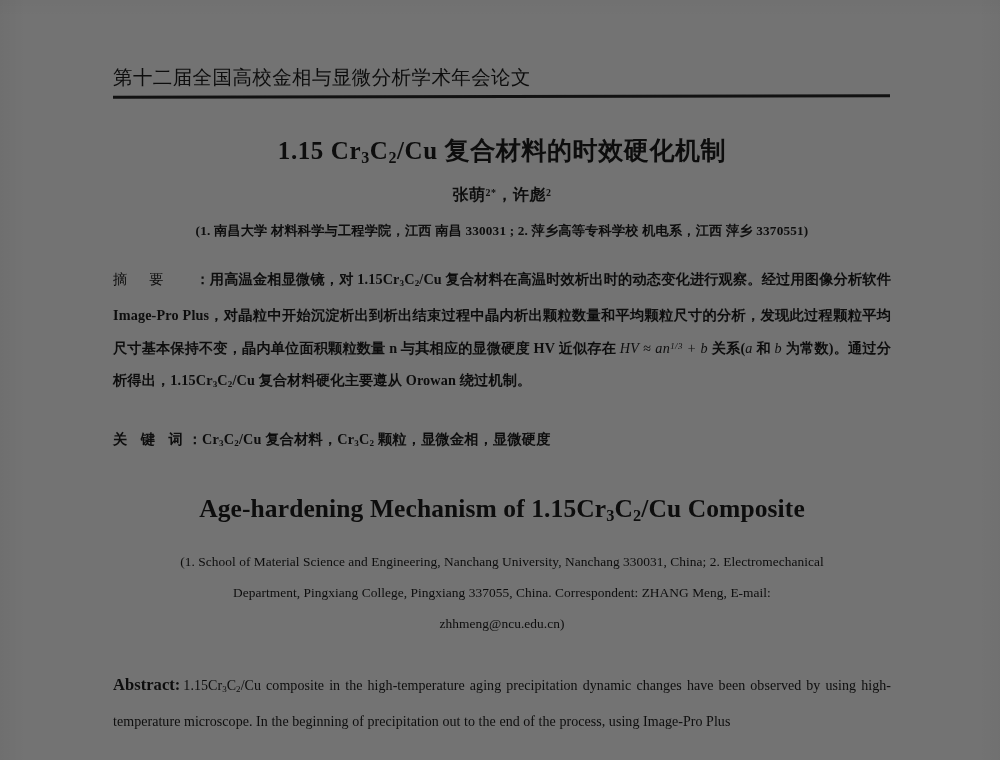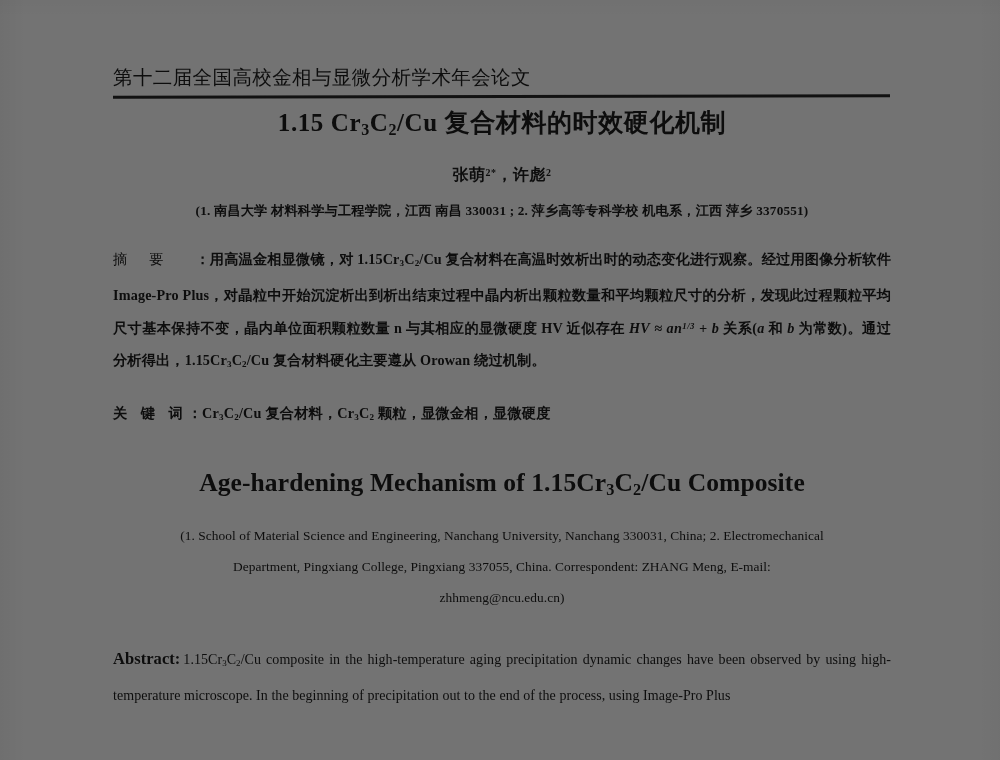--- a/index.html
+++ b/index.html
@@ -49,30 +49,30 @@
   .header-rule {
     margin-top: 5px;
     height: 2.6px;
     background: #111;
     width: 777px;
     transform: skewY(-0.12deg);
   }
 
   
   .cn-title {
-    margin-top: 8px;
+    margin-top: 36px;
     text-align: center;
     font-size: 25px;
     font-weight: bold;
     letter-spacing: 0.6px;
     white-space: nowrap;
   }
   .cn-title .lat { font-family: "Liberation Serif", serif; }
   .cn-authors {
-    margin-top: 26px;
+    margin-top: 18px;
     text-align: center;
     font-size: 16px;
     font-weight: bold;
     letter-spacing: 0.5px;
   }
   .cn-affil {
     margin-top: 16px;
     text-align: center;
     font-size: 13.2px;
     font-weight: bold;
@@ -90,27 +90,27 @@
     letter-spacing: 0.15px;
   }
   .cn-abstract .lbl {
     font-weight: normal;
     letter-spacing: 22px;
     margin-right: 10px;
   }
   .cn-abstract p { margin: 0; }
   .formula {
     font-style: italic;
-    font-weight: bold;
+    font-weight: normal;
     font-family: "Liberation Serif", serif;
     letter-spacing: 0.4px;
   }
 
   .cn-keywords {
-    margin-top: 18px;
+    margin-top: 24px;
     font-size: 14.2px;
     font-weight: bold;
     line-height: 30px;
     letter-spacing: 0.2px;
   }
   .cn-keywords .kw-lbl { letter-spacing: 5px; font-weight: bold; }
   .cn-clc {
     font-size: 14.2px;
     font-weight: bold;
     line-height: 30px;

